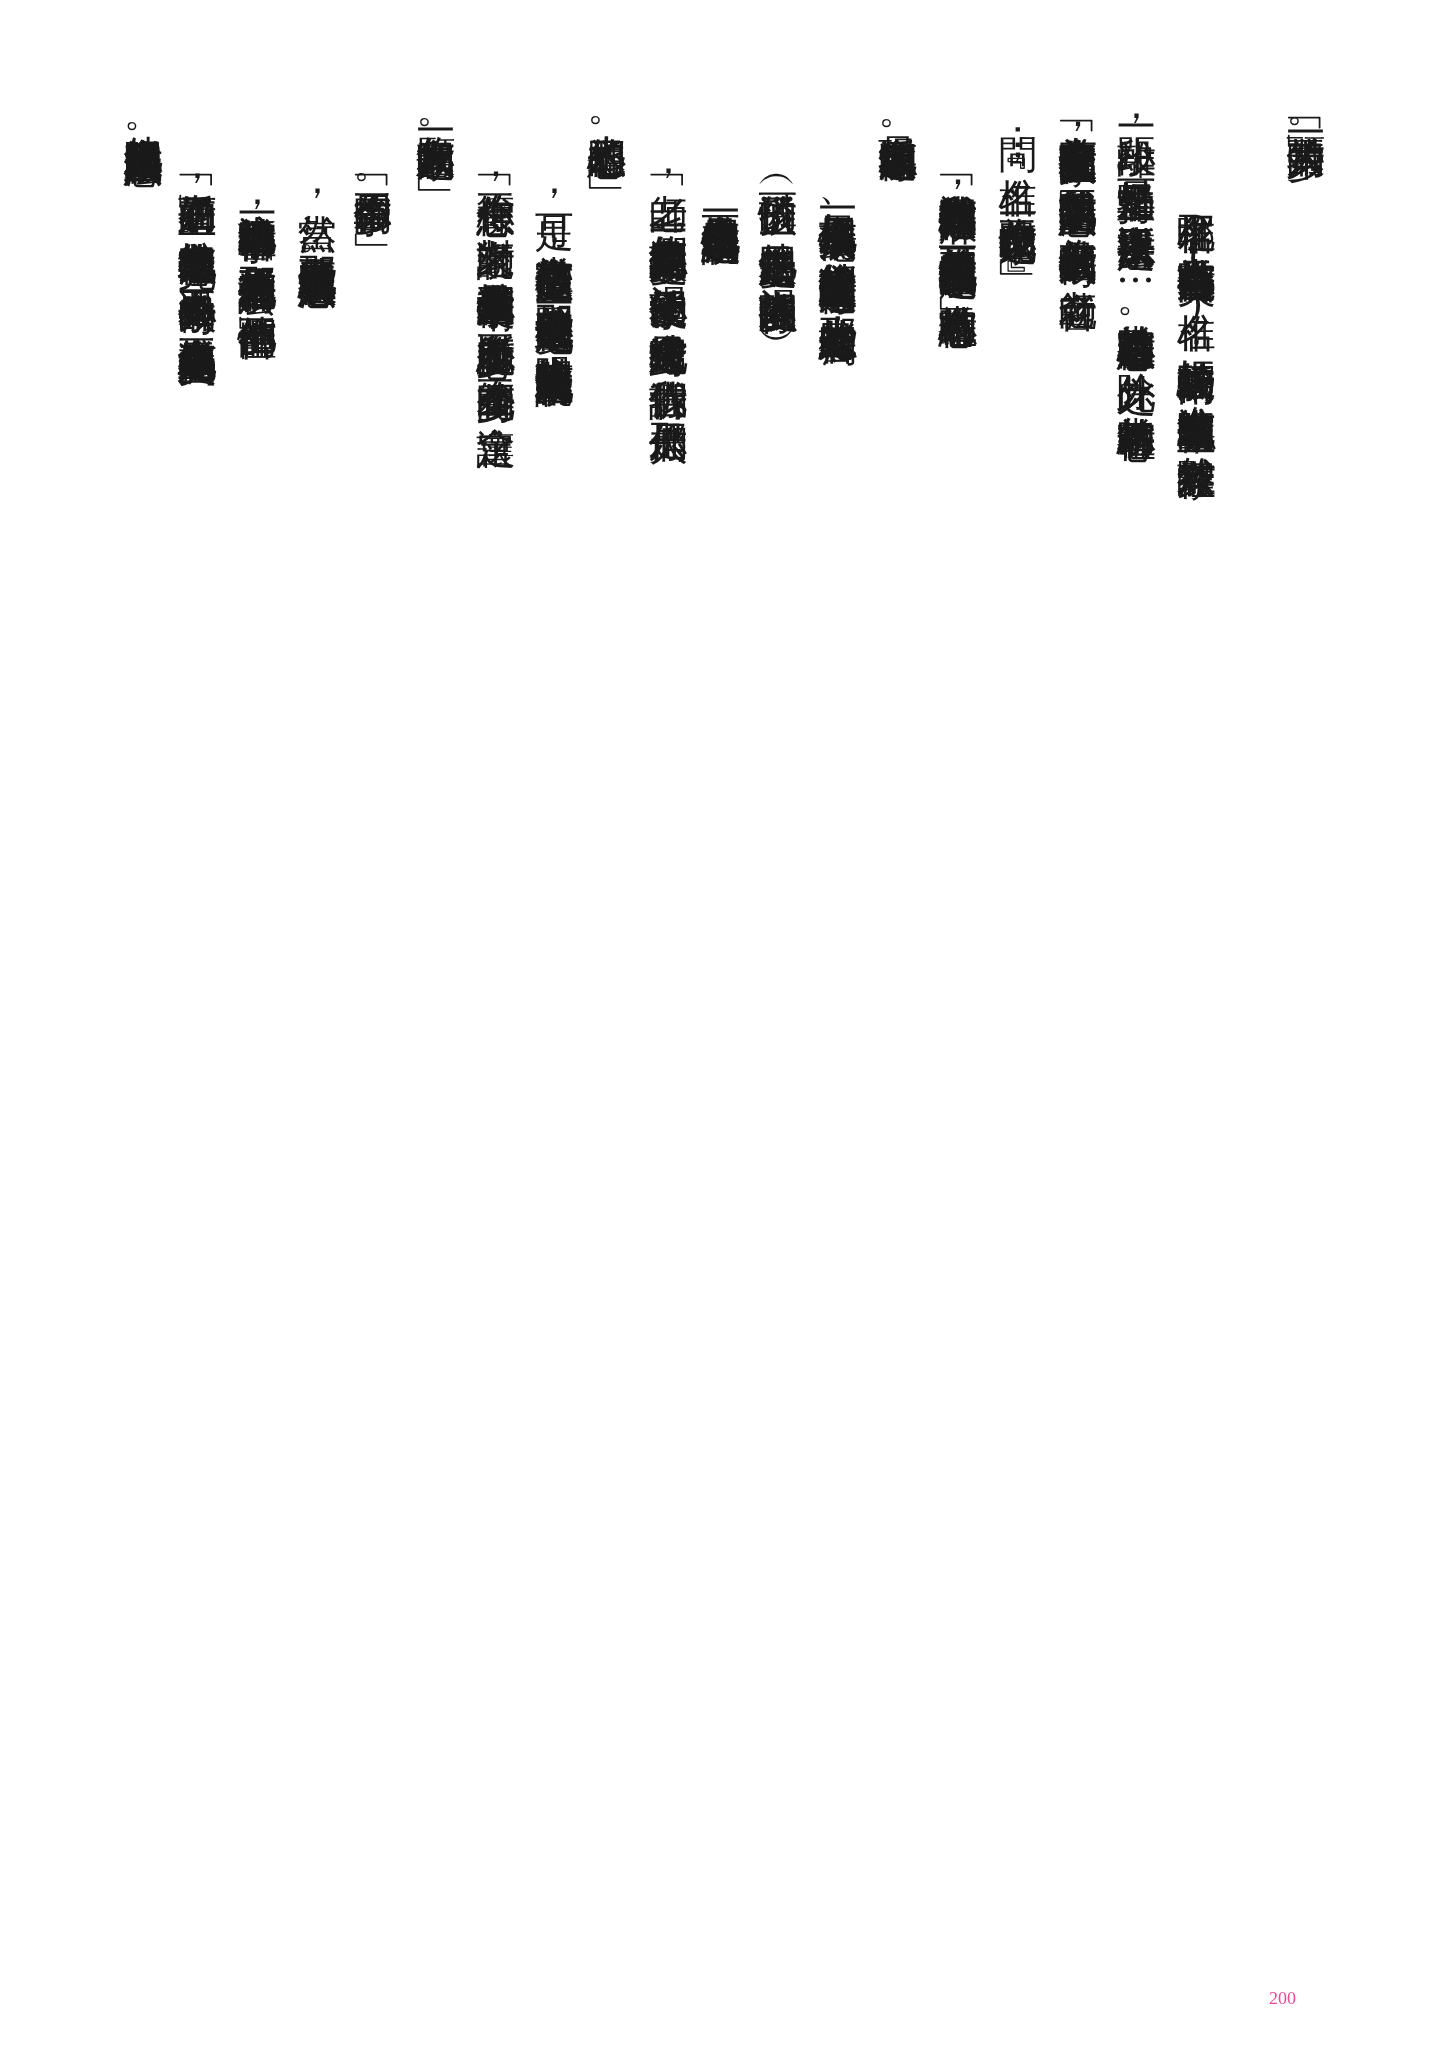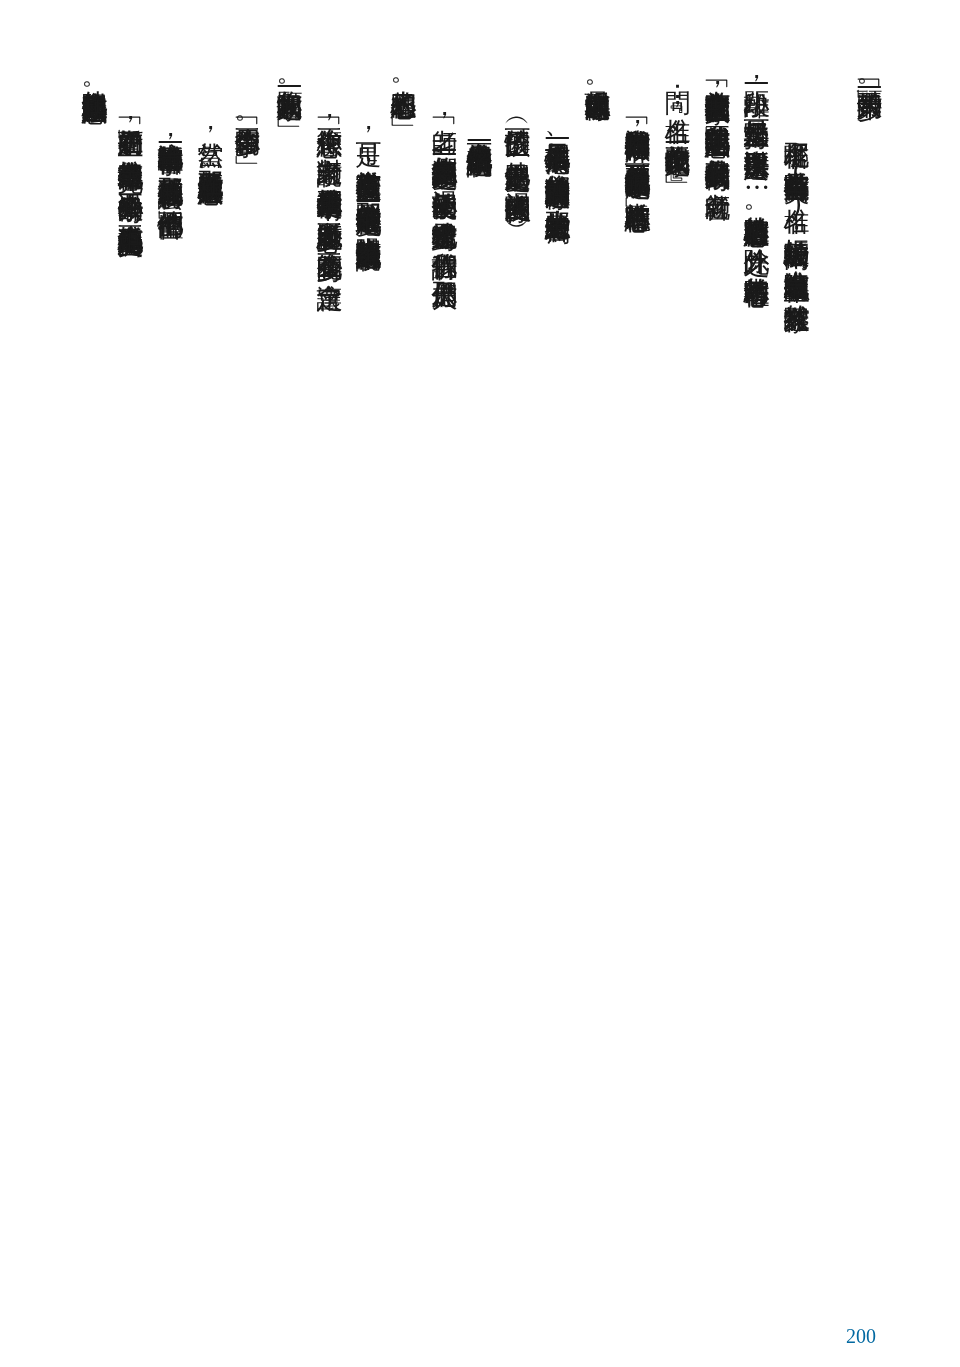--- a/index.html
+++ b/index.html
@@ -1,22 +1,22 @@
 <!DOCTYPE html>
 <html><head>
 <meta charset="utf-8">
 <style>
   html, body { margin: 0; padding: 0; background: #ffffff; }
   body { width: 960px; height: 1367px; position: relative; overflow: hidden;
          font-family: "DejaVu Serif", "Liberation Serif", serif; color: #1a1a1a; }
   .page { position: absolute; left: 0; top: 0; width: 960px; height: 1367px; background: #fff; }
   .col { position: absolute; width: 32px; writing-mode: vertical-rl; text-orientation: upright;
          font-size: 26px; line-height: 32px; letter-spacing: 0.5px; white-space: nowrap; }
-  .page-number { position: absolute; left: 846px; top: 1325px; font-size: 20px;
-                 font-family: "Liberation Serif", serif; color: #0369a1; }
+  .page-number { position: absolute; left: 846px; top: 1325px; font-size: 12px;
+                 font-family: "Liberation Serif", serif; color: #ec4899; }
 </style>
 </head>
 <body>
 
 <div class="page">
   <div class="col" style="left: 854px; top: 70px;">「帶頭大哥」的第一步。</div>
   <div class="col" style="left: 781px; top: 122px;">那椎名呢？當時椎名每天都會坐著由美麗(椎名)媽媽駕駛的高級轎車，進出上院鎮上有名的私立幼稚園。雖然離家裡有</div>
   <div class="col" style="left: 741px; top: 70px;">一小段距離，可是奶奶非常堅持，所以沒辦法一定要去念……當時的椎名心裡是這樣想的。除此之外，當時年幼的椎名心裡</div>
   <div class="col" style="left: 702px; top: 70px;">常會有「為什麼在幼稚園裡大家唱歌，我就一定要一起跟著唱呢」的想法。「為什麼只有我一個人不唱的時候，老師就會</div>
   <div class="col" style="left: 662px; top: 70px;">問：『椎名，為什麼你不跟大家一起唱呢？』」</div>

